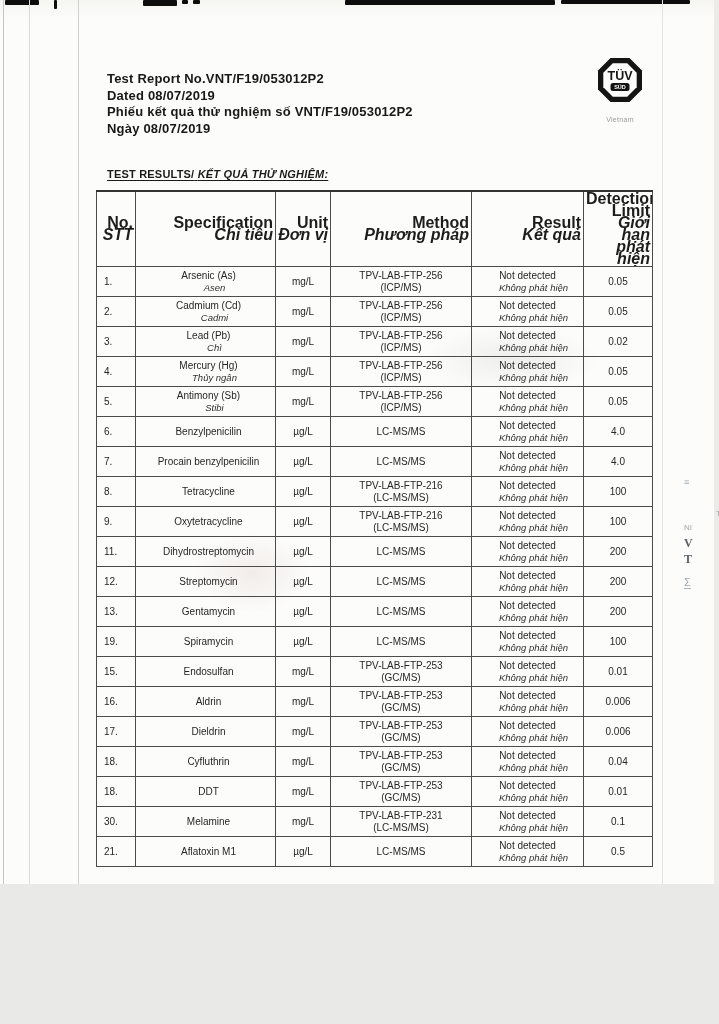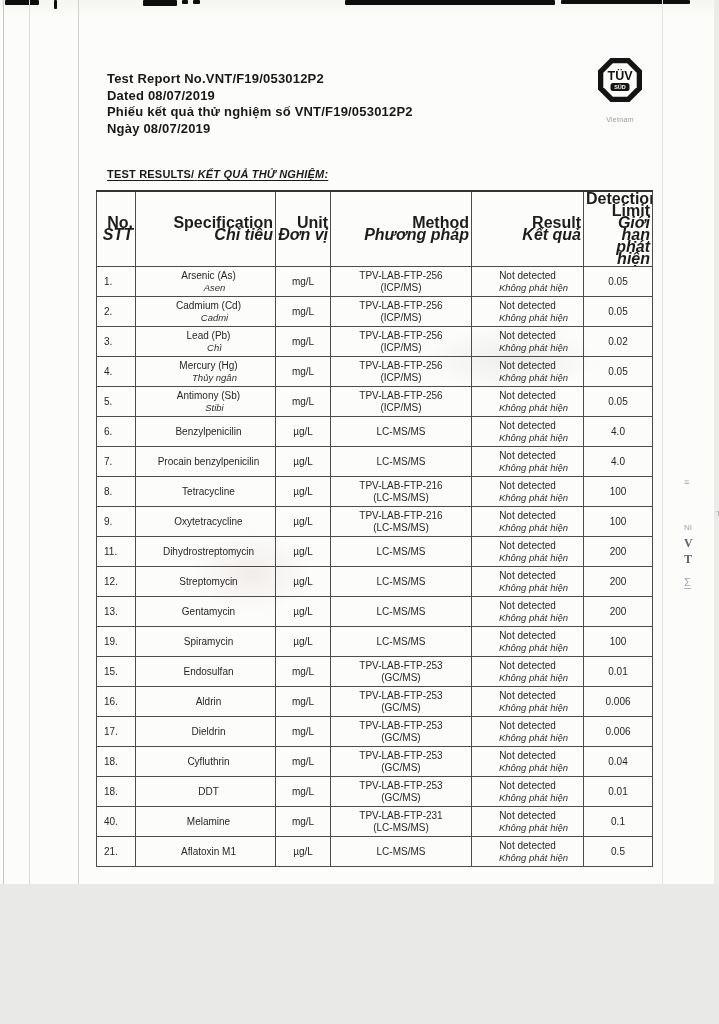--- a/index.html
+++ b/index.html
@@ -452,21 +452,21 @@
         <div>TPV-LAB-FTP-253</div>
         <div>(GC/MS)</div>
       </td>
       <td class="c-result">
         <div>Not detected</div>
         <div class="vi">Không phát hiện</div>
       </td>
       <td class="c-limit">0.01</td>
     </tr>
           <tr>
-      <td class="c-no">40.</td>
+      <td class="c-no">30.</td>
       <td class="c-spec">
         <div>Melamine</div>
 
       </td>
       <td class="c-unit">mg/L</td>
       <td class="c-method">
         <div>TPV-LAB-FTP-231</div>
         <div>(LC-MS/MS)</div>
       </td>
       <td class="c-result">

